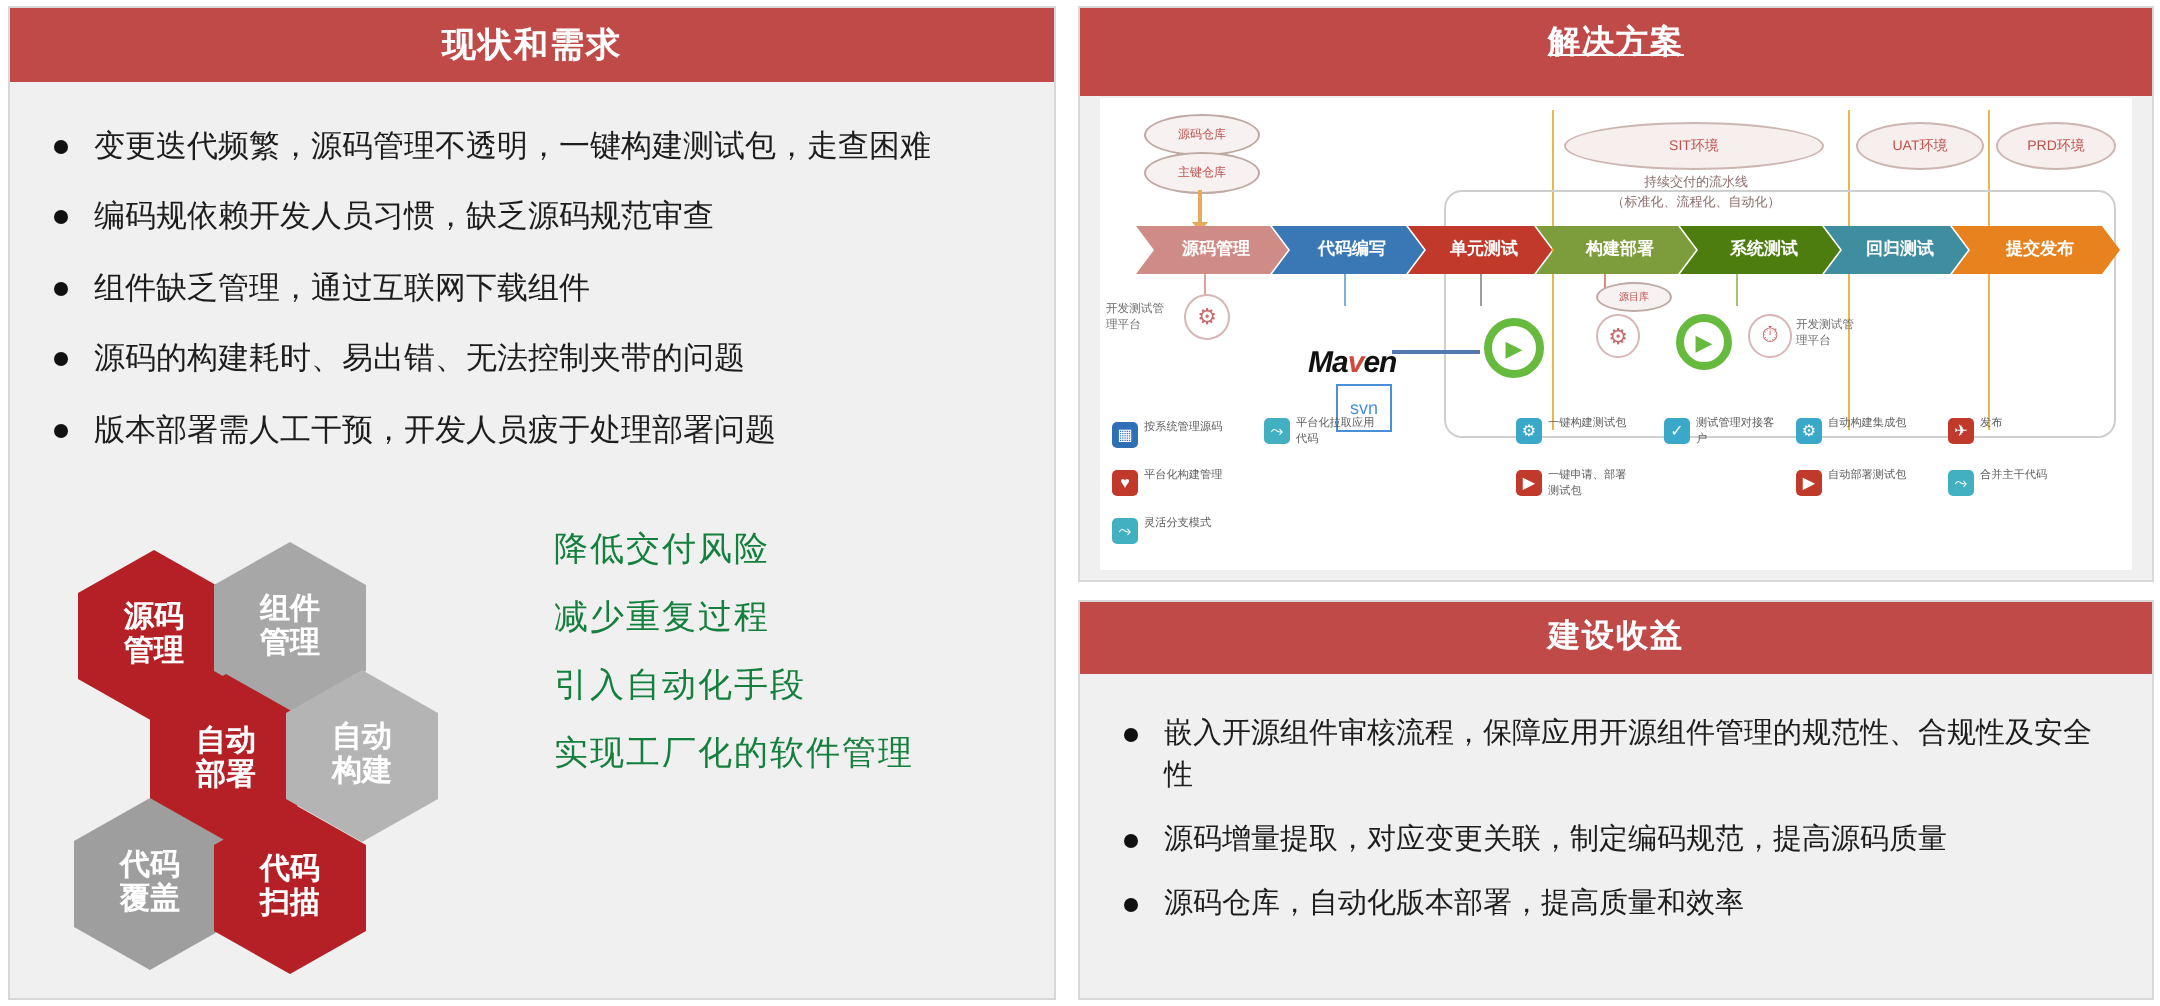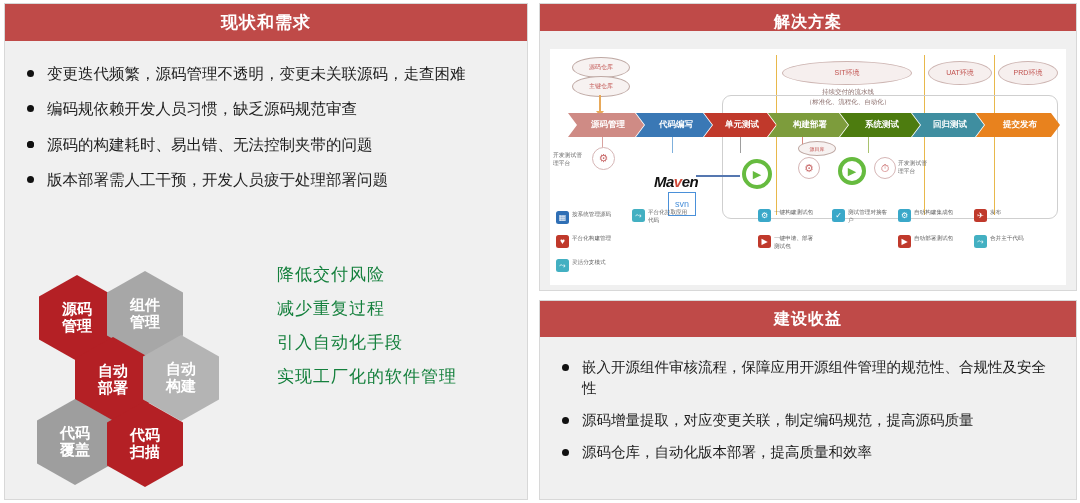--- a/index.html
+++ b/index.html
@@ -43,21 +43,21 @@
   #hex-0{left:14px;top:24px;}
   #hex-1{left:82px;top:20px;}
   #hex-2{left:50px;top:86px;background:#b42025;}
   #hex-3{left:118px;top:84px;}
   #hex-4{left:12px;top:148px;}
   #hex-5{left:82px;top:150px;}
   #benefit-lines{position:absolute;left:272px;top:222px;width:240px;}
   #benefit-lines div{font-size:17px;color:#15803d;margin-bottom:11px;letter-spacing:1px;}
   
   #right-top-panel{left:539px;top:3px;width:538px;height:288px;}
-  #right-top-panel .panel-header{height:27px;line-height:36px;font-size:16px;}
+  #right-top-panel .panel-header{height:44px;line-height:36px;font-size:16px;text-decoration:underline;}
   #solution-canvas{
     position:absolute;left:10px;top:45px;width:516px;height:236px;background:#ffffff;
   }
   
   .ellipse{
     position:absolute;border:1px solid #bfa9a4;border-radius:50%;
     background:#f7f2f1;color:#c0504d;font-size:6px;
     display:flex;align-items:center;justify-content:center;white-space:nowrap;
   }
   #repo-src{left:22px;top:8px;width:56px;height:19px;}
@@ -129,23 +129,23 @@
   #benefit-body .bullet-list{padding:20px 22px 0 22px;}
   #benefit-body .bullet-list li{font-size:14.5px;margin-bottom:11px;}
 </style>
 </head>
 <body>
 
 <div class="panel" id="left-panel">
   <div class="panel-header">现状和需求</div>
   <div id="left-body">
     <ul class="bullet-list">
-      <li><span class="dot"></span><span>变更迭代频繁，源码管理不透明，变更未关联源码，走查困难</span></li>
+      <li><span class="dot"></span><span>变更迭代频繁，源码管理不透明，一键构建测试包，走查困难</span></li>
       <li><span class="dot"></span><span>编码规依赖开发人员习惯，缺乏源码规范审查</span></li>
-      <li><span class="dot"></span></li>
+      <li><span class="dot"></span><span>组件缺乏管理，通过互联网下载组件</span></li>
       <li><span class="dot"></span><span>源码的构建耗时、易出错、无法控制夹带的问题</span></li>
       <li><span class="dot"></span><span>版本部署需人工干预，开发人员疲于处理部署问题</span></li>
     </ul>
 
     <div id="hex-area">
       <div class="hex red" id="hex-0">
         <span>源码</span>
         <span>管理</span>
       </div>
       <div class="hex gray" id="hex-1">

